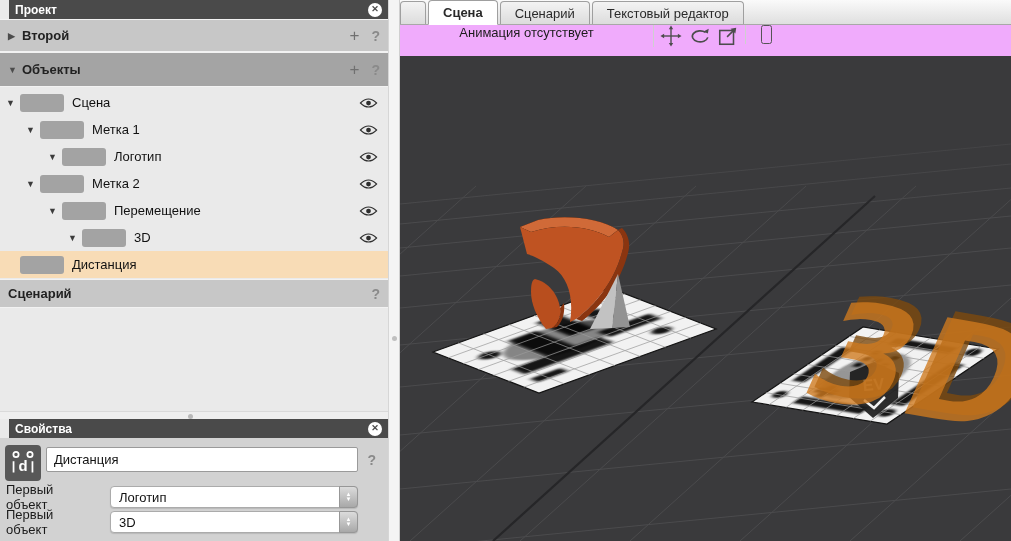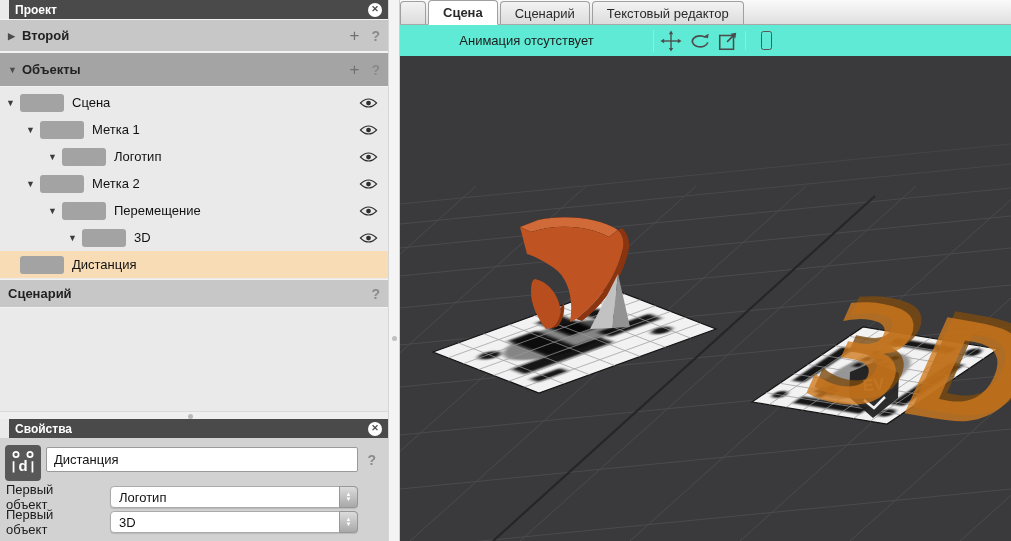--- a/index.html
+++ b/index.html
@@ -47,21 +47,21 @@
   #v-strip { position:absolute; left:388px; top:0; width:12px; height:541px; background:#f4f4f4; border-left:1px solid #d6d6d6; border-right:1px solid #cfcfcf; }
   #v-strip .dot { position:absolute; left:3px; top:336px; width:5px; height:5px; border-radius:50%; background:#c0c0c0; }
 
   
   #right { position:absolute; left:400px; top:0; width:611px; height:541px; display:flex; flex-direction:column; }
   #tabbar { height:25px; background:linear-gradient(#fafafa,#dfdfdf); border-bottom:1px solid #a8a8a8; display:flex; align-items:flex-end; }
   .tab { height:23px; display:flex; align-items:center; padding:0 14px; font-size:13px; color:#2a2a2a; background:linear-gradient(#f3f3f3,#dcdcdc); border:1px solid #9f9f9f; border-bottom:none; border-radius:4px 4px 0 0; margin-right:2px; }
   .tab.active { background:#fff; font-weight:bold; height:25px; margin-bottom:-1px; border-bottom:1px solid #fff; }
   .tab-stub { width:26px; height:23px; background:linear-gradient(#f3f3f3,#dcdcdc); border:1px solid #9f9f9f; border-bottom:none; border-radius:4px 4px 0 0; margin-right:2px; }
 
-  #toolbar { height:31px; background:#5eead4; display:flex; align-items:center; }
+  #toolbar { height:31px; background:#f0abfc; display:flex; align-items:flex-start; }
   .tb-sec { display:flex; align-items:center; }
   #tb-anim { width:253px; justify-content:center; font-size:13px; color:#1c1c1c; }
   #tb-transform { width:92px; border-left:1px solid #cfcfcf; justify-content:space-evenly; }
   #tb-ratios { width:178px; border-left:1px solid #cfcfcf; justify-content:space-evenly; font-size:12px; font-weight:bold; color:#555; }
   #tb-device { flex:1; border-left:1px solid #cfcfcf; padding-left:15px; }
   .tb-btn { display:flex; align-items:center; justify-content:center; }
   .ratio { padding:2px 3px; }
   .phone { width:11px; height:19px; border:1.6px solid #555; border-radius:2.5px; }
 
   #viewport { flex:1; background:#3a3a3c; position:relative; }

